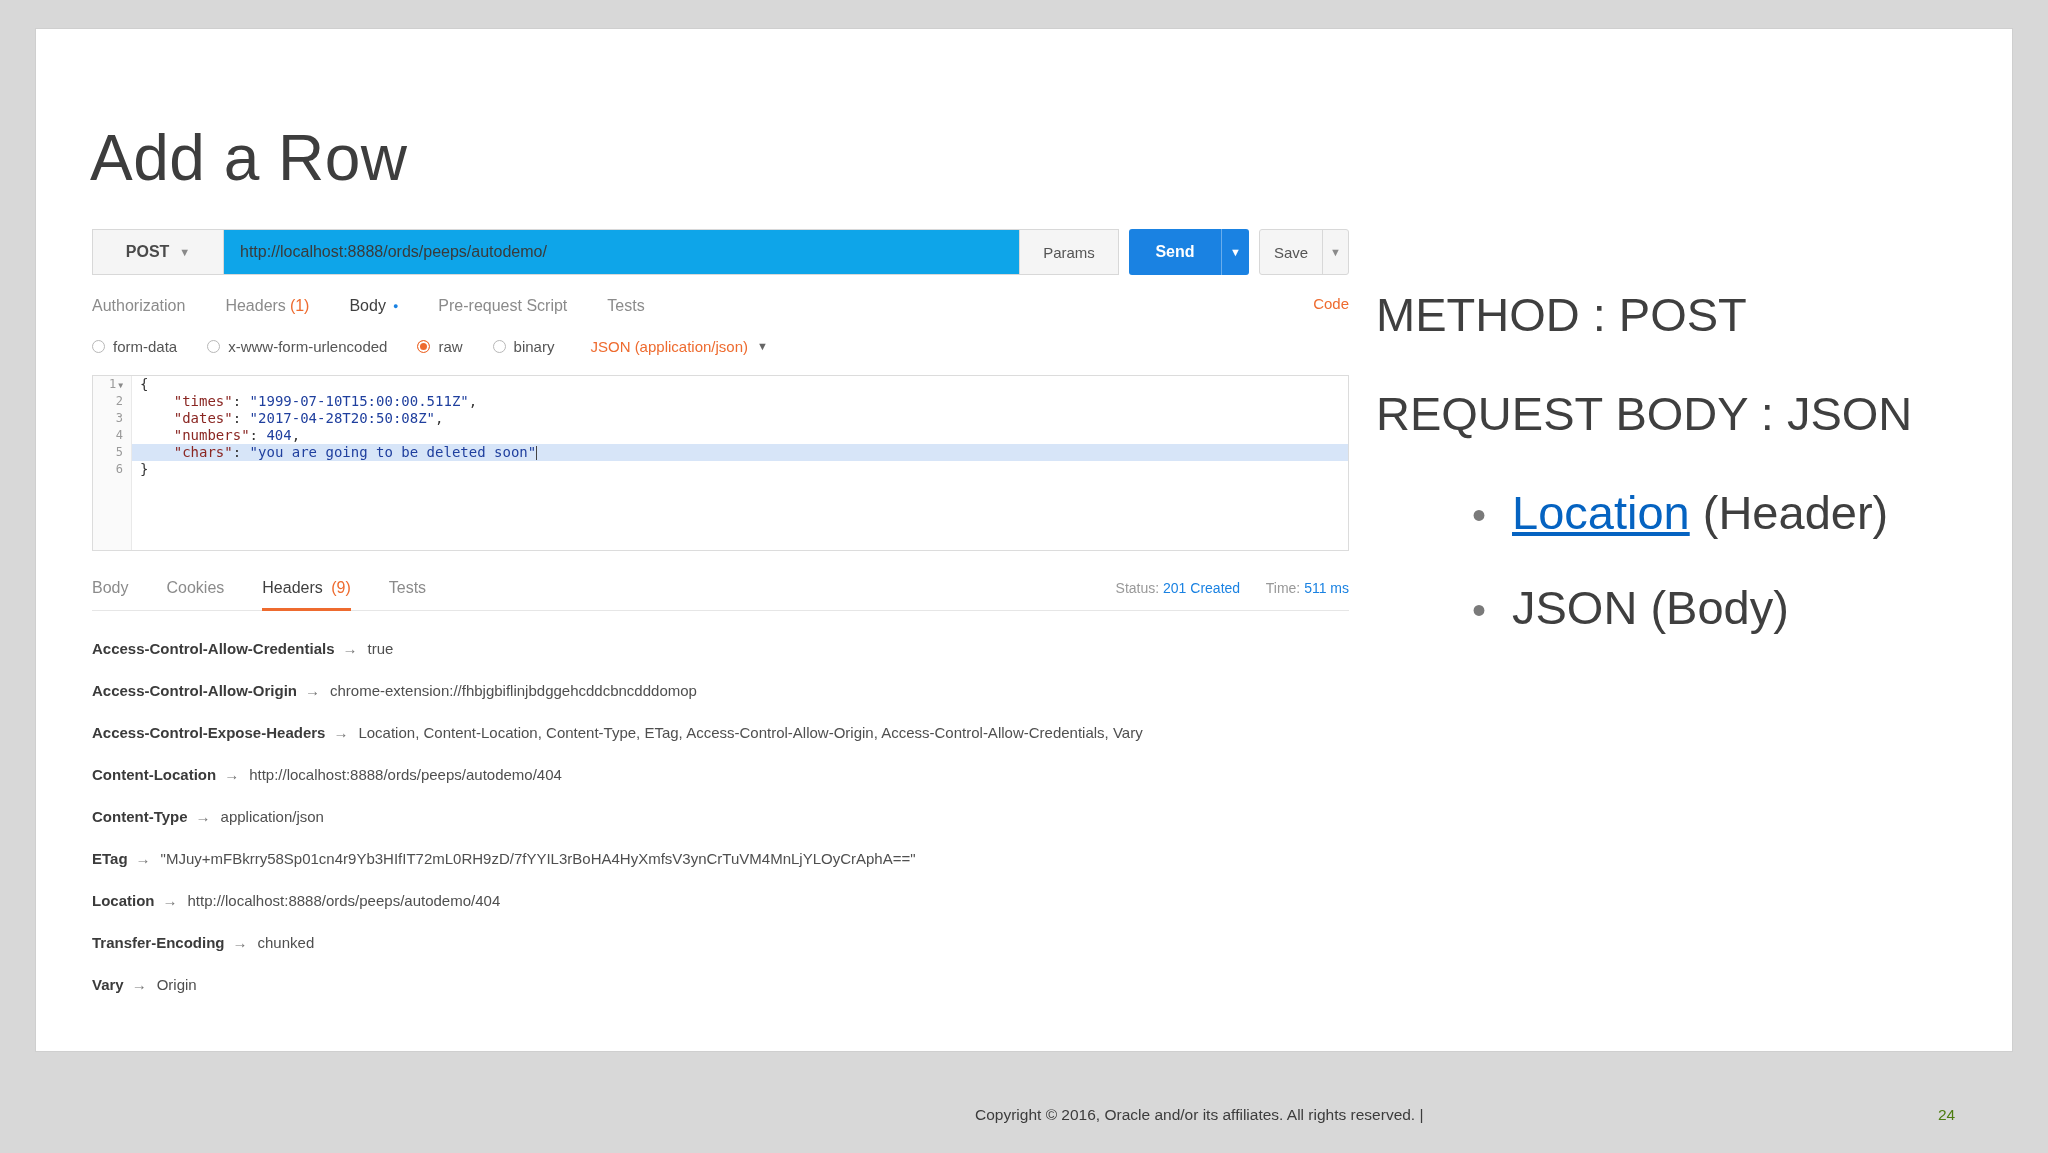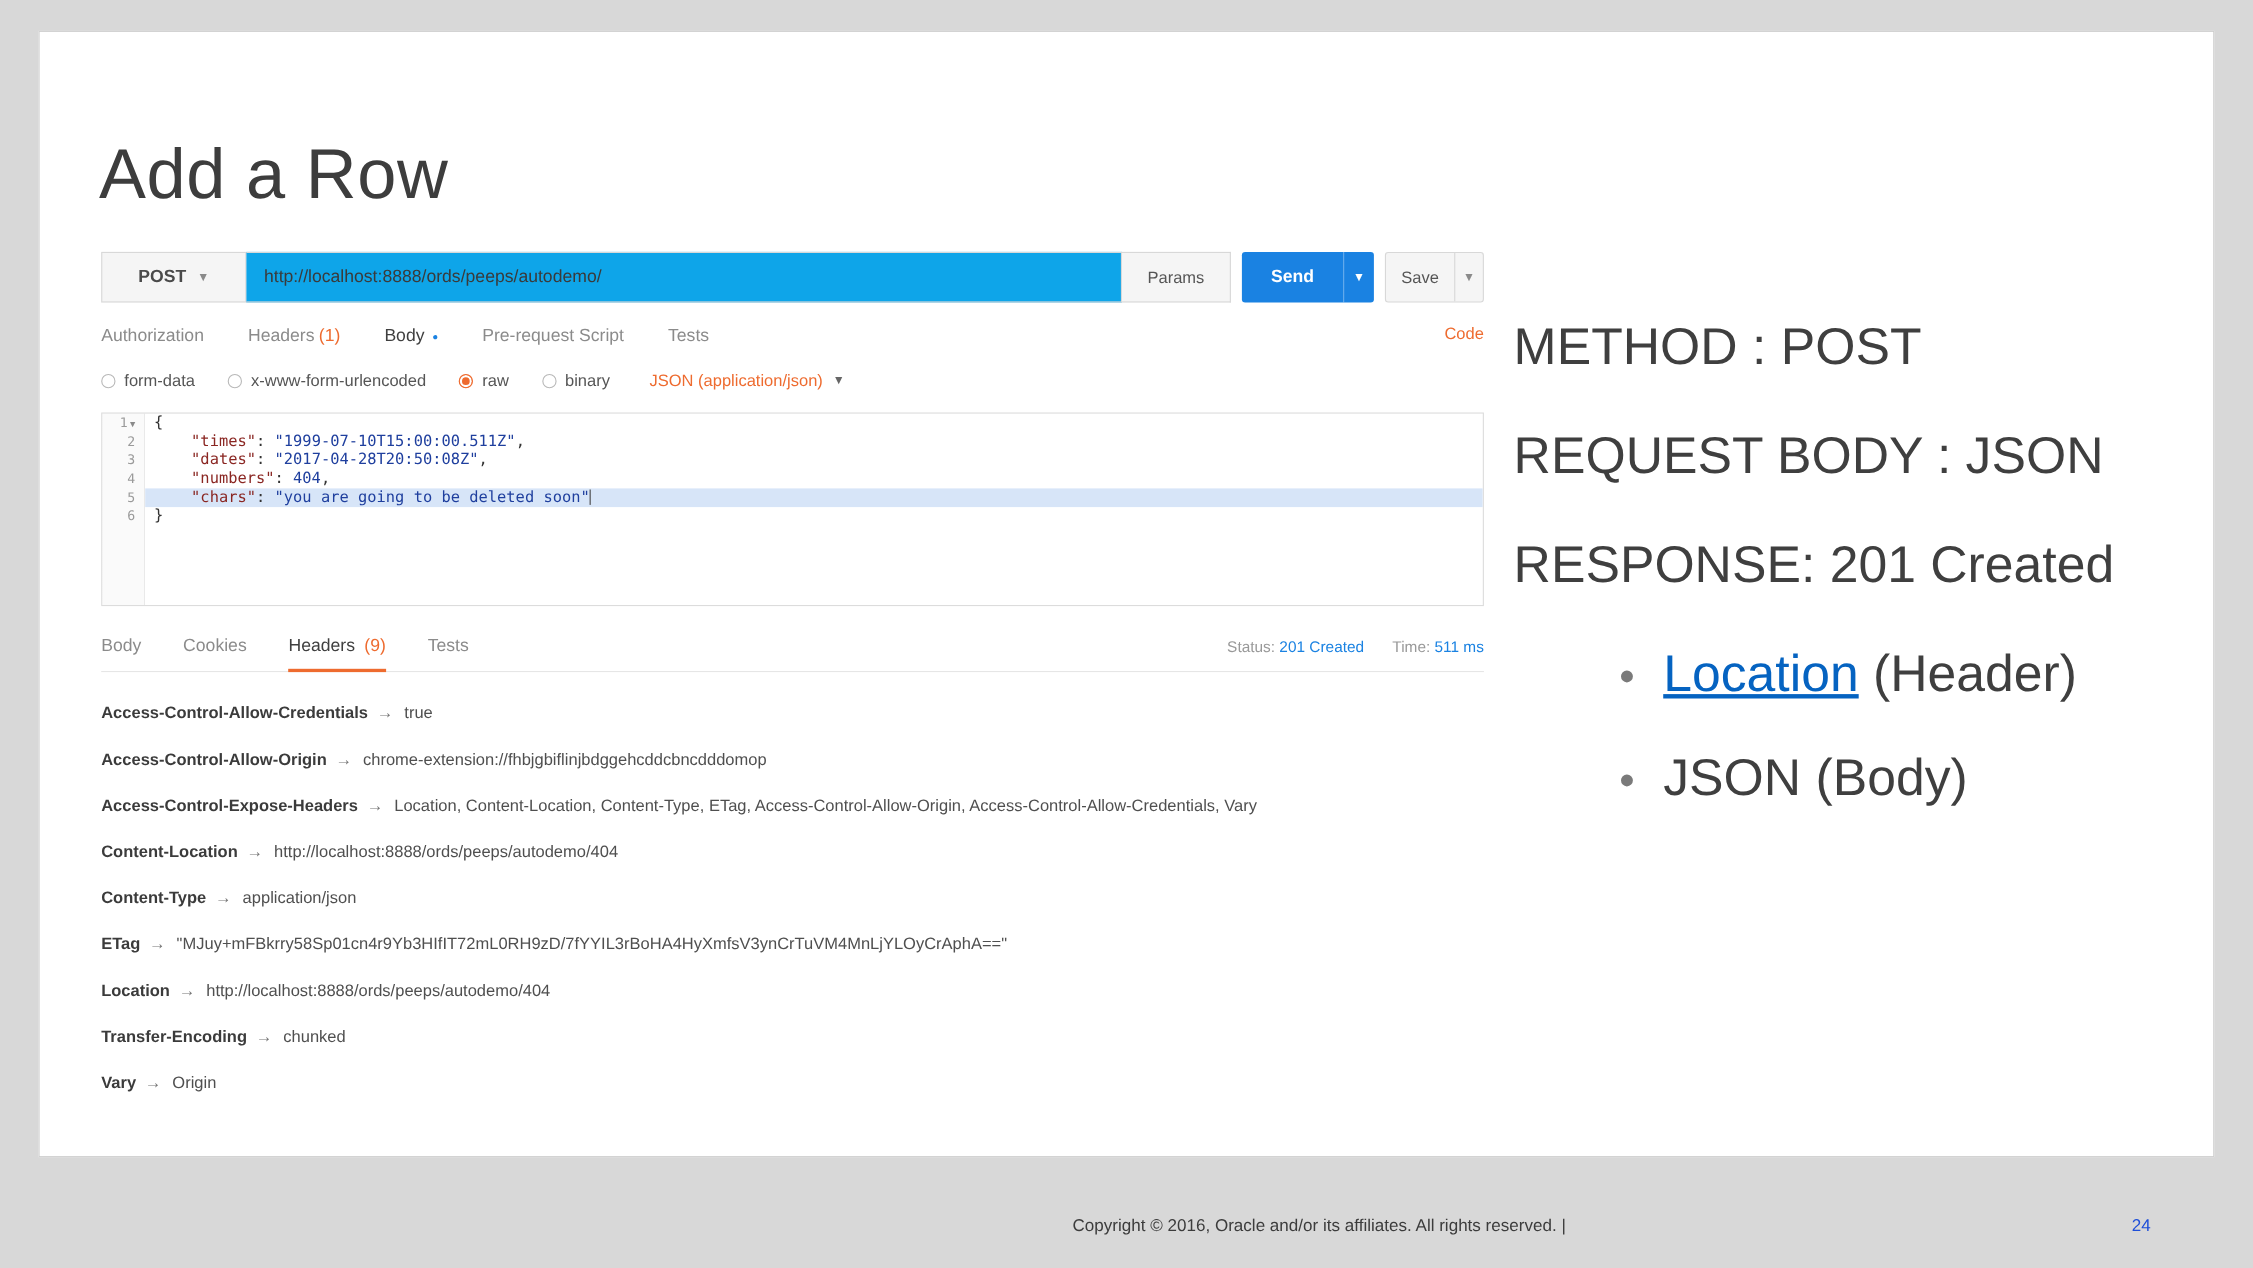--- a/index.html
+++ b/index.html
@@ -109,21 +109,21 @@
   .note-link { color:var(--link); text-decoration:underline; cursor:pointer; }
 
   
   .logo {
     position:absolute; left:87px; top:1051px; width:276px; height:102px;
     background:var(--red); display:flex; align-items:center; justify-content:center;
   }
   .logo-text { color:#fff; font-size:45px; font-weight:700; letter-spacing:3px; }
   .logo-reg { color:#fff; font-size:13px; vertical-align:super; margin-left:3px; }
   .copyright { position:absolute; left:975px; top:1106px; font-size:15.5px; color:#3c3c3c; }
-  .pageno { position:absolute; left:1938px; top:1106px; font-size:15.5px; color:#1d4ed8; }
+  .pageno { position:absolute; left:1938px; top:1106px; font-size:15.5px; color:#4d7c0f; }
 </style>
 </head>
 <body>
 
 <div class="page">
   <div class="slide">
 
     <div class="title">Add a Row</div>
 
     <div class="postman">
@@ -245,21 +245,20 @@
           <div class="hdr-row"><span class="hdr-name">Location</span><span class="hdr-arrow">→</span><span class="hdr-val">http://localhost:8888/ords/peeps/autodemo/404</span></div>
           <div class="hdr-row"><span class="hdr-name">Transfer-Encoding</span><span class="hdr-arrow">→</span><span class="hdr-val">chunked</span></div>
           <div class="hdr-row"><span class="hdr-name">Vary</span><span class="hdr-arrow">→</span><span class="hdr-val">Origin</span></div>
         </div>
 
     </div>
 
     <div class="notes">
       <div class="note-line">METHOD : POST</div>
       <div class="note-line">REQUEST BODY : JSON</div>
-      <div class="note-line">RESPONSE: 201 Created</div>
       <div id="note-bullets">
           <div class="bullet">
             <span class="bdot">•</span>
             <span><span class="note-link">Location</span><span> (Header)</span></span>
           </div>
           <div class="bullet">
             <span class="bdot">•</span>
             <span><span>JSON (Body)</span></span>
           </div>
         </div>

